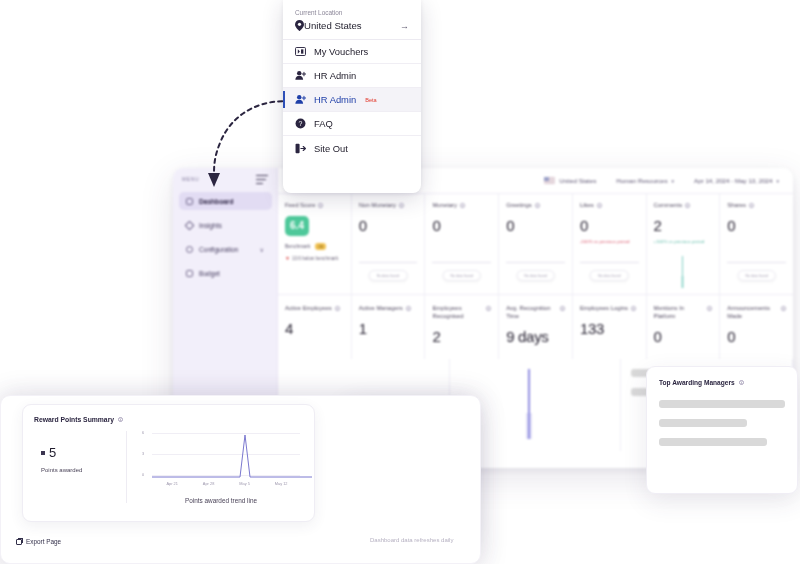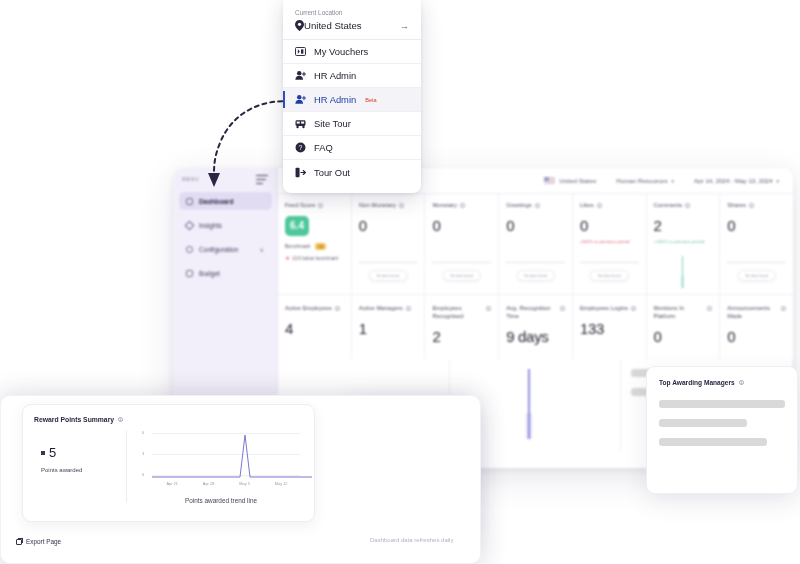--- a/index.html
+++ b/index.html
@@ -497,47 +497,35 @@
         <svg width="12" height="11" viewBox="0 0 13 12">
           <circle cx="5" cy="3.2" r="2.6" fill="#1f3fa8"></circle>
           <path d="M0.4,11 C0.6,7.8 2.4,6.3 5,6.3 C7.6,6.3 9.4,7.8 9.6,11 Z" fill="#1f3fa8"></path>
           <path d="M10.6,2.2 L10.6,6.2 M8.6,4.2 L12.6,4.2" stroke="#1f3fa8" stroke-width="1.2" stroke-linecap="round"></path>
         </svg>
       </span>
       <span>HR Admin</span>
       <span class="beta">Beta</span>
     </div>
 
-    <div class="dd-item">
-      <span class="ic">
-        <svg width="12" height="10" viewBox="0 0 13 11">
-          <rect x="0.6" y="1.2" width="11.8" height="6.6" rx="1.6" fill="#2b2540"></rect>
-          <rect x="2" y="2.6" width="3.6" height="2.4" fill="#fff"></rect>
-          <rect x="7.2" y="2.6" width="3.6" height="2.4" fill="#fff"></rect>
-          <circle cx="3" cy="9" r="1.4" fill="#2b2540"></circle>
-          <circle cx="10" cy="9" r="1.4" fill="#2b2540"></circle>
-        </svg>
-      </span>
-      <span>Site Tour</span>
-    </div>
 
     <div class="dd-item">
       <span class="ic">
         <svg width="11" height="11" viewBox="0 0 12 12">
           <circle cx="6" cy="6" r="5.4" fill="#2b2540"></circle>
           <text x="6" y="9" font-size="7.6" font-family="Liberation Sans, sans-serif" fill="#fff" text-anchor="middle">?</text>
         </svg>
       </span>
       <span>FAQ</span>
     </div>
 
     <div class="dd-item">
       <span class="ic">
         <svg width="11" height="11" viewBox="0 0 12 12">
           <rect x="0.6" y="0.8" width="4.4" height="10.4" rx="1" fill="#2b2540"></rect>
           <path d="M6.4,6 L11,6 M9,3.8 L11.4,6 L9,8.2" stroke="#2b2540" stroke-width="1.2" fill="none" stroke-linecap="round" stroke-linejoin="round"></path>
         </svg>
       </span>
-      <span>Tour Out</span>
+      <span>Site Out</span>
     </div>
   </div>
 
 </div>
 
 </body></html>

